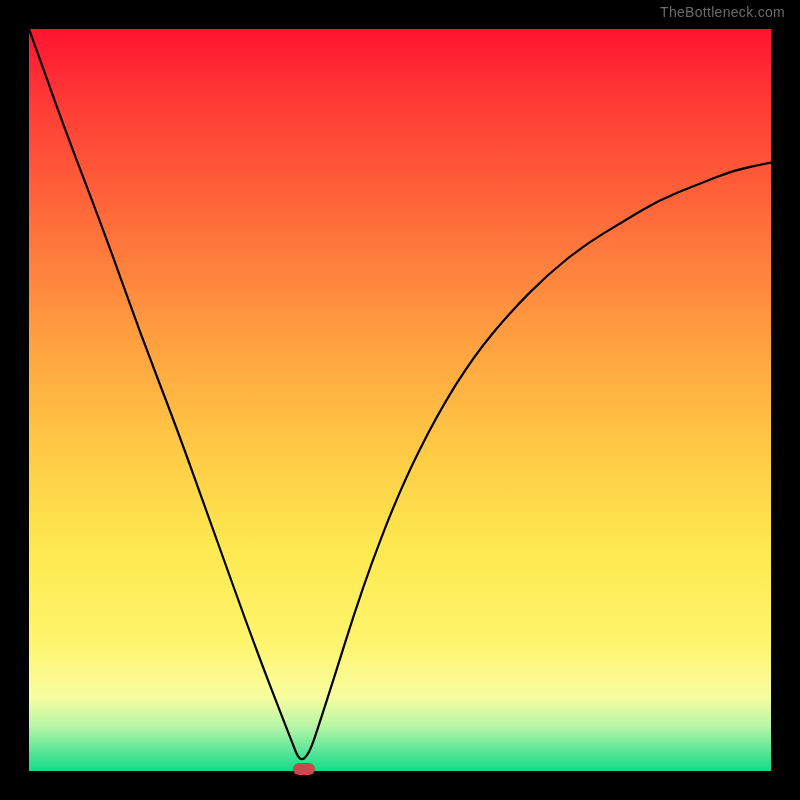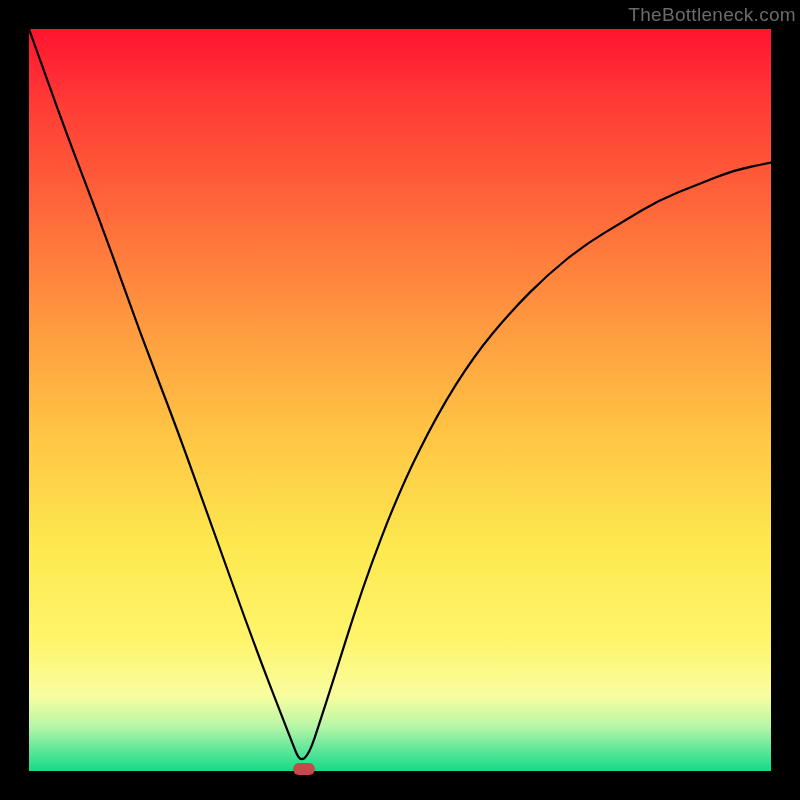--- a/index.html
+++ b/index.html
@@ -42,23 +42,23 @@
   .plot svg {
     position: absolute;
     left: 0;
     top: 0;
     width: 742px;
     height: 742px;
   }
   .watermark {
     position: absolute;
     top: 4px;
-    right: 4px;
+    right: 15px;
     color: #6b6b6b;
-    font-size: 19px;
+    font-size: 14px;
     letter-spacing: 0.3px;
     user-select: none;
     margin-left: 16px;
   }
   .marker {
     position: absolute;
     width: 22px;
     height: 12px;
     border-radius: 6px;
     background: #c44b4b;

